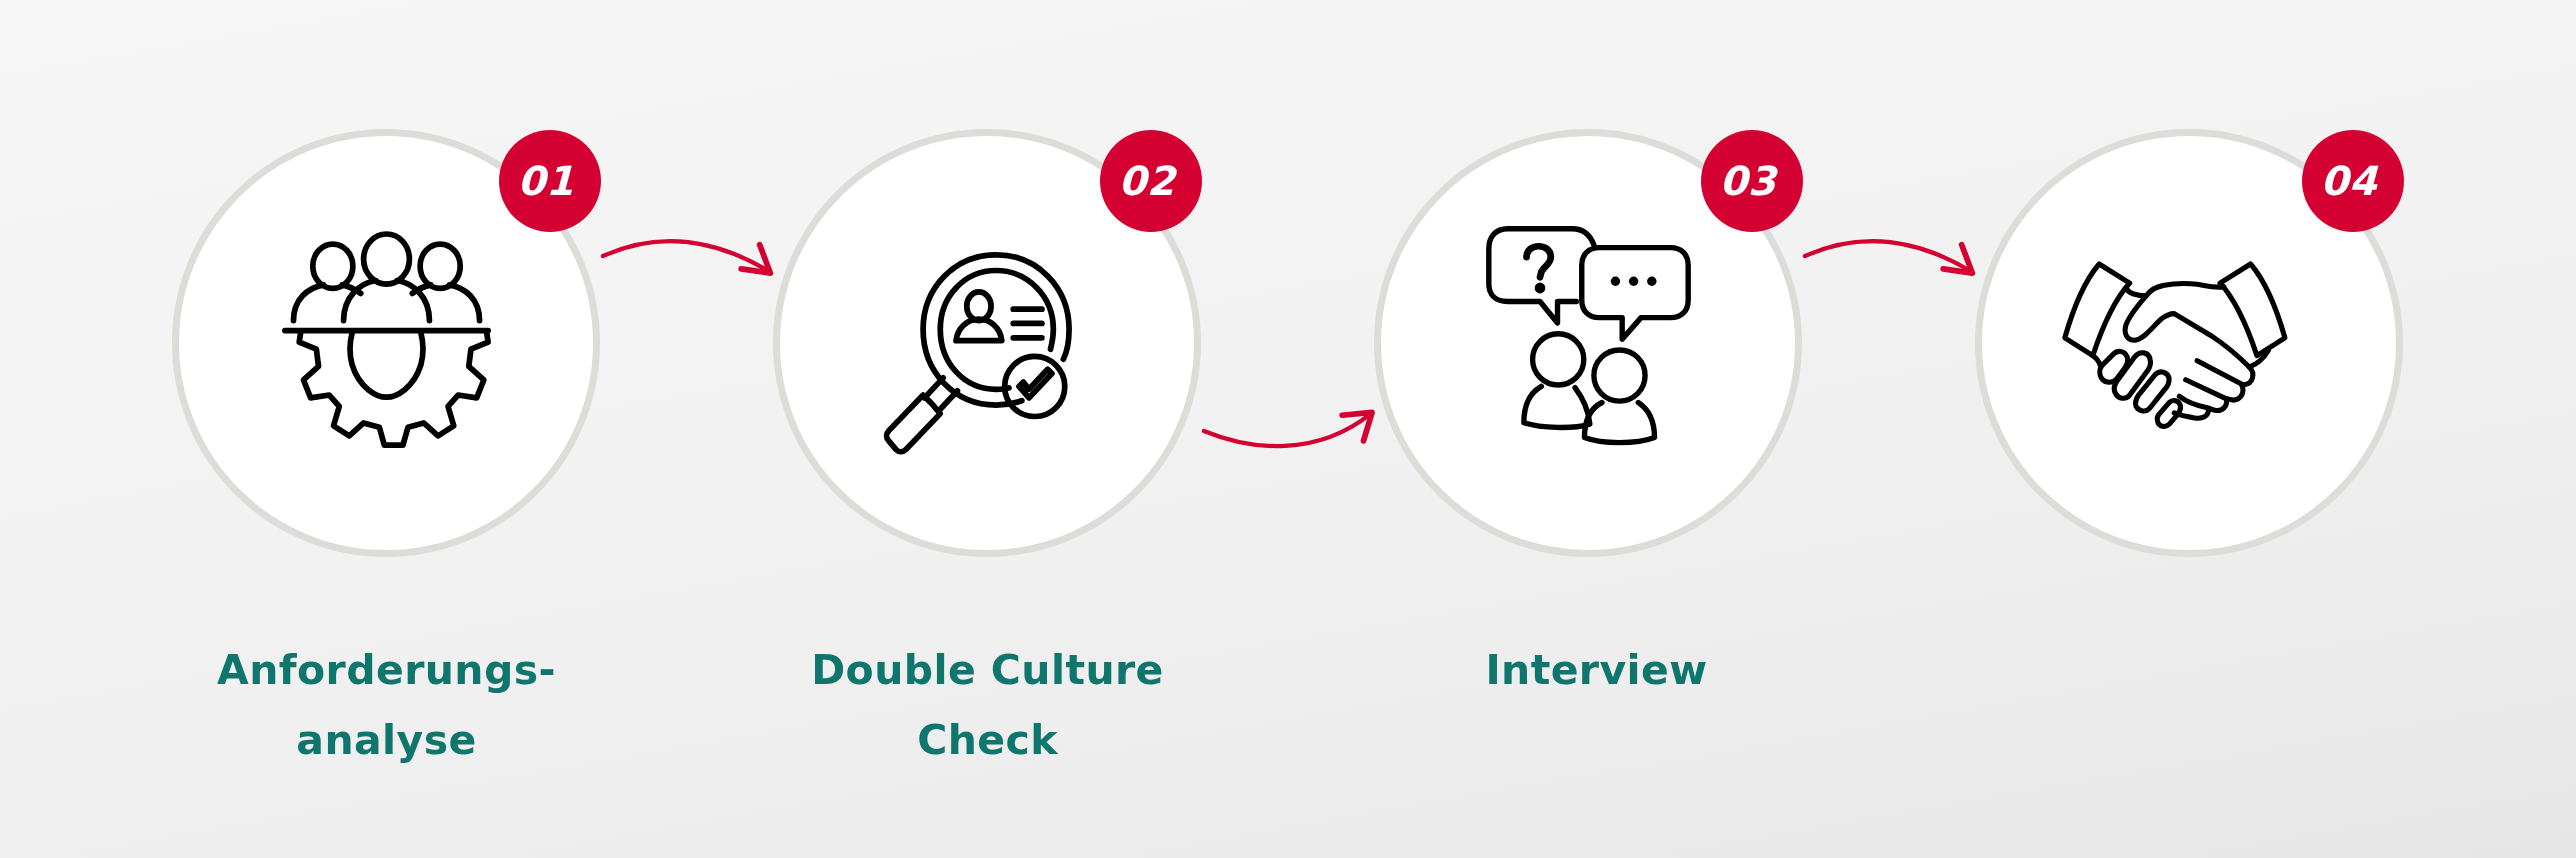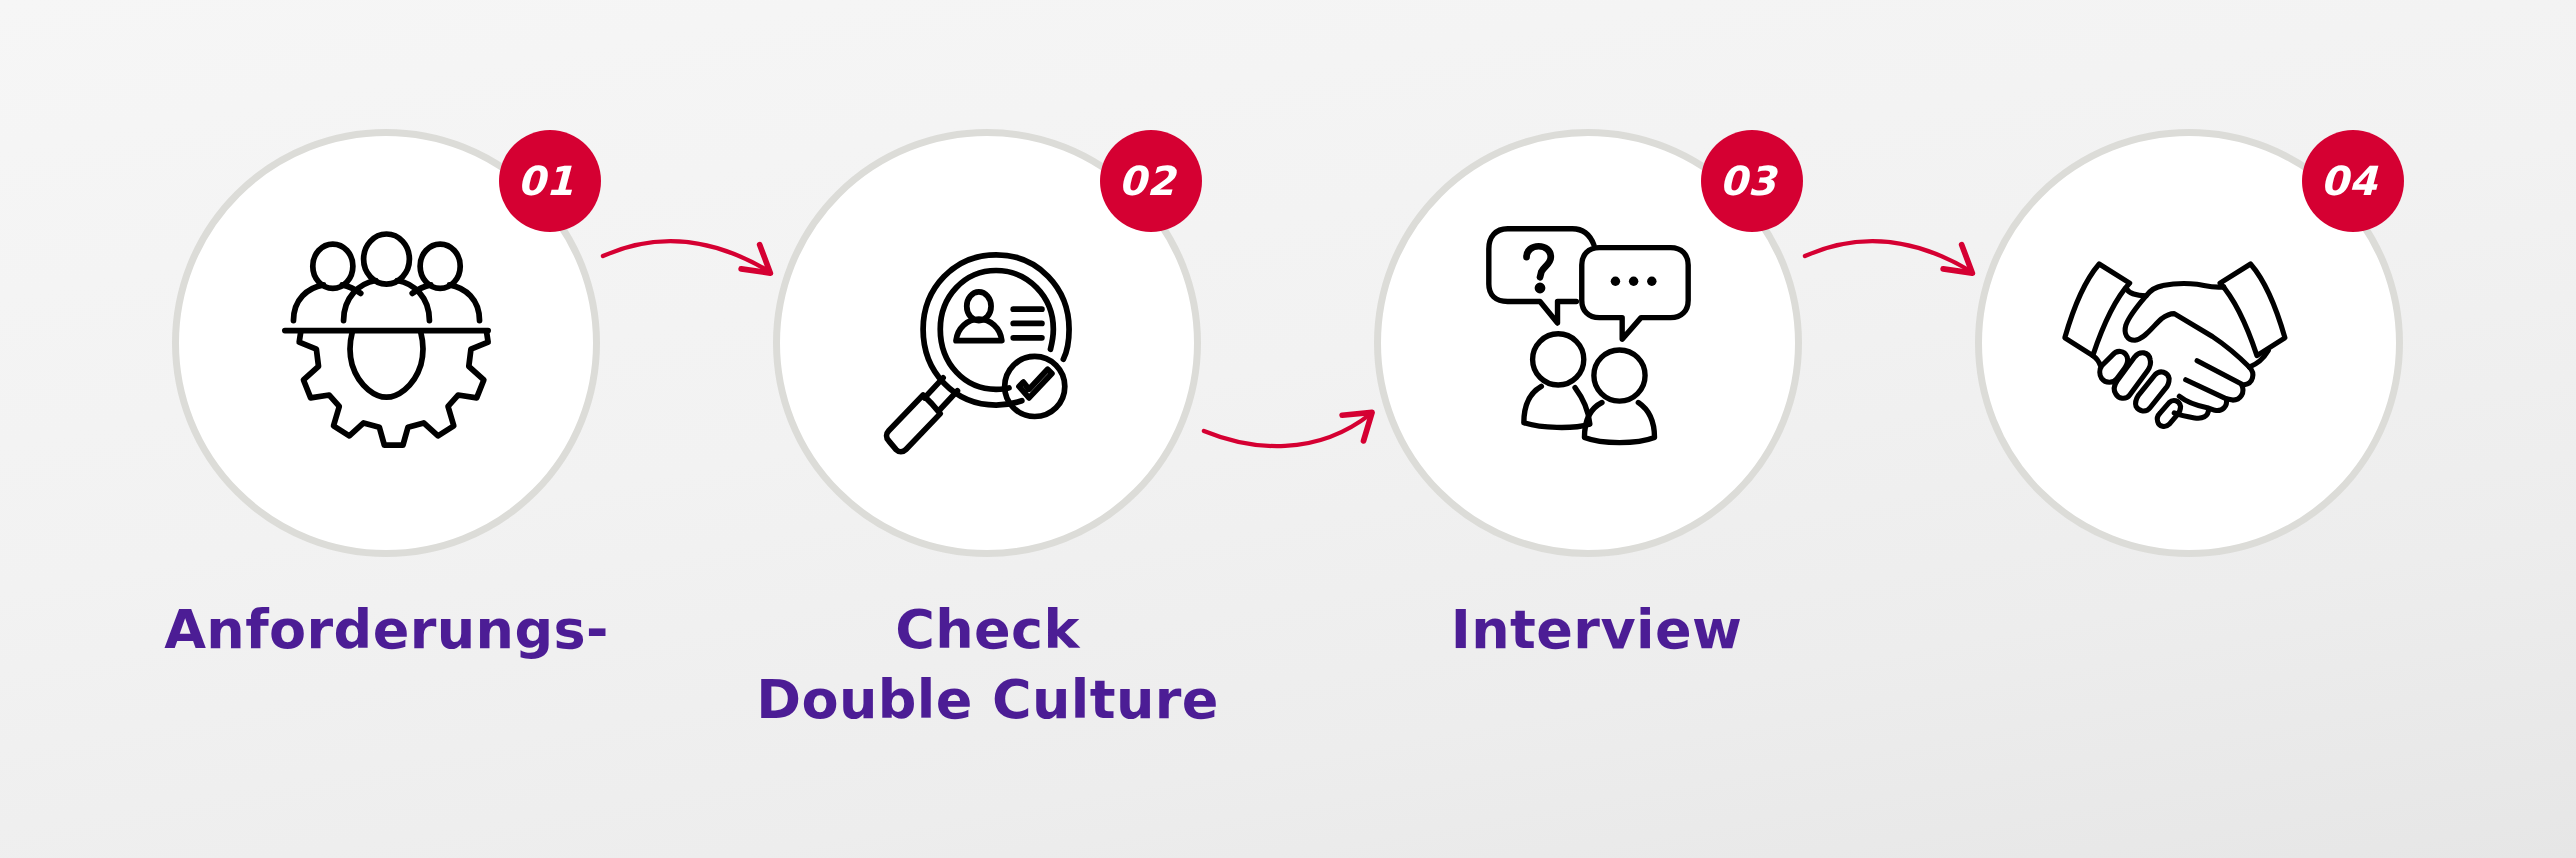--- a/index.html
+++ b/index.html
@@ -32,24 +32,25 @@
     display: flex; align-items: center; justify-content: center;
   }
   .badge span {
     color: #ffffff; font-weight: bold; font-style: italic;
     font-size: 40px; letter-spacing: 0.7px;
     font-family: "DejaVu Sans", "Liberation Sans", sans-serif;
     transform: skewX(-4deg);
   }
   .label {
     position: absolute; width: 601px; text-align: center;
-    color: #4c1d95; font-weight: bold;
-    font-size: 54px; line-height: 70px;
+    color: #0f766e; font-weight: bold;
+    font-size: 41px; line-height: 70px;
     letter-spacing: 0.4px;
     font-family: "DejaVu Sans", "Liberation Sans", sans-serif;
+    margin-top: 40px;
   }
   .label div { white-space: nowrap; }
   .arrow { position: absolute; }
   .arrow svg { display: block; overflow: visible; }
 </style>
 </head>
 <body>
 
 <div class="stage">
 
@@ -72,20 +73,21 @@
         <path d="M40 145 L38 158 L62 168 L65 192 L44 211 L54 236 L80 232 L94 248 L86 275 L108 289 L128 271 L150 277 L157 302 L183 302 L190 277 L212 271 L232 289 L254 275 L246 248 L260 232 L286 236 L296 211 L275 192 L278 168 L302 158 L300 145"></path>
 
         <path d="M112 145 C108 160 108 175 112 190 C122 222 146 235 160 235 C174 235 198 222 208 190 C212 175 212 160 208 145"></path>
       </svg>
     </div>
     <div class="badge" style="left:499px; top:130px;">
       <span>01</span>
     </div>
     <div class="label" style="left:86px; top:595px;">
       <div>Anforderungs-</div>
+      <div>analyse</div>
     </div>
   </div>
 
   <div class="arrow" style="left:594px; top:229px;">
     <svg width="186" height="57" viewBox="0 0 260 80" fill="none" stroke="#d50032" stroke-linecap="round" stroke-linejoin="round">
       <path d="M12 38 C70 12 150 2 246 60" stroke-width="6"></path>
       <path d="M232 22 L247 62 L206 56" stroke-width="8"></path>
     </svg>
   </div>
 
@@ -109,22 +111,22 @@
         <path d="M204 220 L218 236 L250 202 L244 196 L218 224 L210 214 Z"></path>
 
         <path d="M98 208 L72 236 M118 226 L92 254"></path>
         <path d="M82 244 L94 258 L46 308 C42 312 36 312 32 308 L22 296 C18 292 18 286 22 282 L70 232 Z"></path>
       </svg>
     </div>
     <div class="badge" style="left:499px; top:130px;">
       <span>02</span>
     </div>
     <div class="label" style="left:86px; top:595px;">
+      <div>Double Culture</div>
       <div>Check</div>
-      <div>Double Culture</div>
     </div>
   </div>
 
   <div class="arrow" style="left:1195px; top:401px;">
     <svg width="186" height="57" viewBox="0 0 260 80" fill="none" stroke="#d50032" stroke-linecap="round" stroke-linejoin="round">
       <path d="M12 42 C80 70 170 78 246 18" stroke-width="6"></path>
       <path d="M206 20 L248 16 L236 56" stroke-width="8"></path>
     </svg>
   </div>
 

